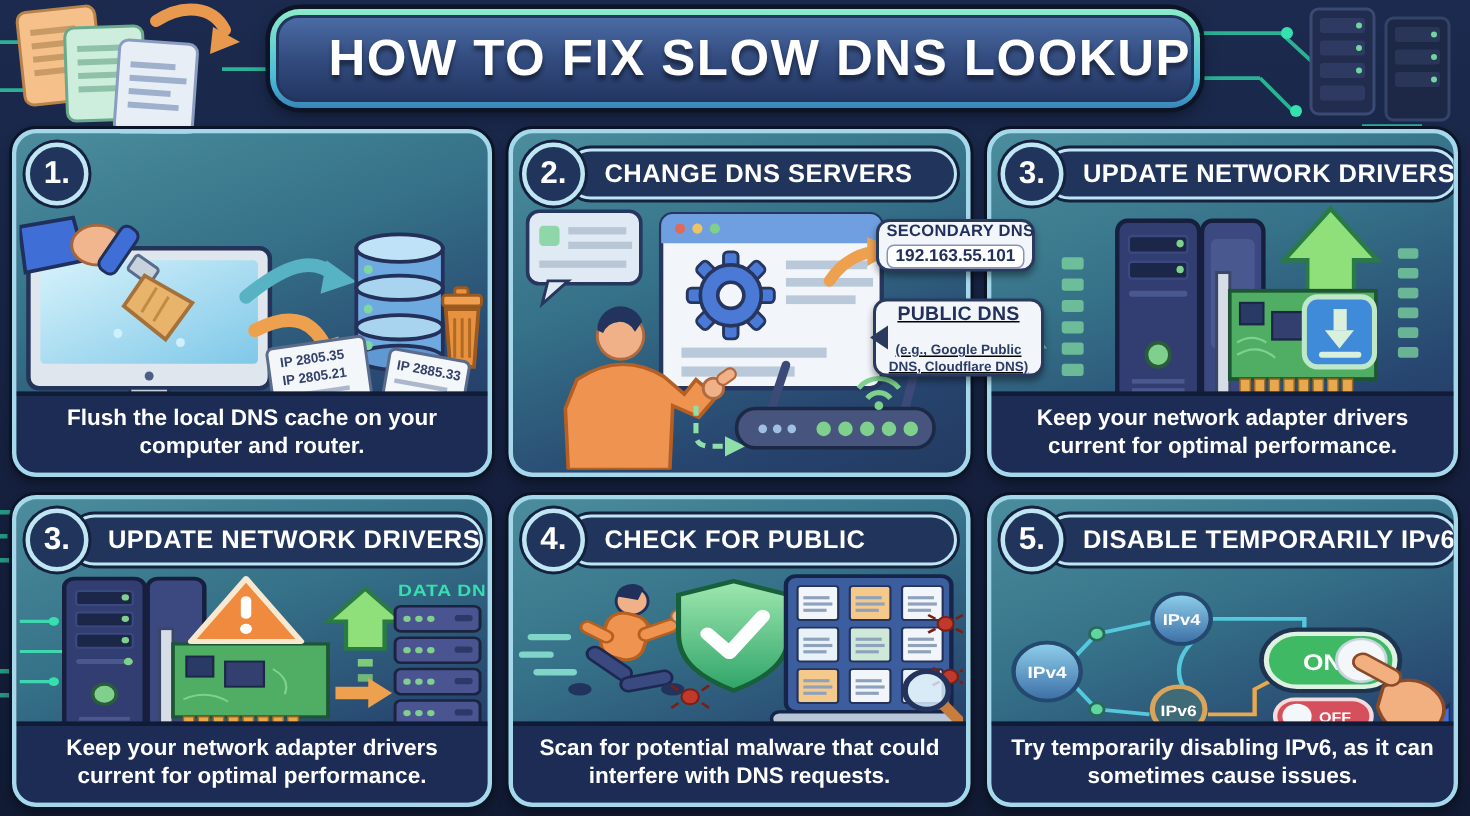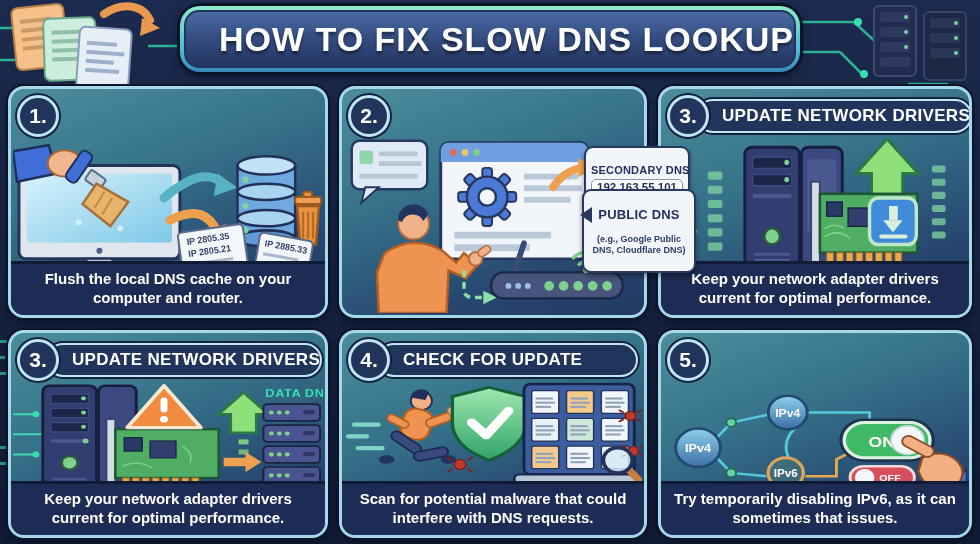--- a/index.html
+++ b/index.html
@@ -43,21 +43,21 @@
   .panel-art svg{width:100%;height:100%;display:block;}
   .panel-art.full{bottom:2px;}
   .panel-caption{position:absolute;left:0;right:0;bottom:0;z-index:3;
     background:#1d2c55;border-top:3px solid rgba(8,16,34,.6);
     color:#fff;font-weight:700;font-size:15px;line-height:1.22;text-align:center;
     padding:6px 8px 8px;box-sizing:border-box;}
 
   
   .overlay{position:absolute;inset:0;z-index:6;pointer-events:none;}
   .dns-box{position:absolute;background:#f2f6fa;border:2.5px solid #2a3a5e;
-    border-radius:9px;padding:16px 5px;text-align:center;box-sizing:border-box;
+    border-radius:9px;padding:0 5px;text-align:center;box-sizing:border-box;
     box-shadow:0 3px 5px rgba(0,0,0,.4);}
   .dns-box .t{font-weight:800;color:#22315c;font-size:12px;letter-spacing:.2px;
     white-space:nowrap;}
   .dns-box .v{margin-top:3px;background:#ffffff;border:1.5px solid #8694b8;
     border-radius:5px;font-size:12.5px;color:#22315c;padding:1px 3px;font-weight:700;
     white-space:nowrap;}
   .dns-box .n{font-weight:700;color:#2c3c66;font-size:9px;line-height:1.18;
     margin-top:12px;}
   .dns-box.public::before{content:"";position:absolute;left:-12px;top:16px;
     border:8px solid transparent;border-right:12px solid #2a3a5e;}
@@ -214,20 +214,21 @@
             <rect x="252" y="119" width="36" height="3" fill="#aab8cc"></rect>
           </g>
         </svg>
       </div>
       <footer class="panel-caption">Flush the local DNS cache on your computer and router.</footer>
     </section>
 
     <section class="panel">
       <div class="panel-header">
         <div class="num-badge">2.</div>
+        <div class="header-pill">CHANGE DNS SERVERS</div>
       </div>
       <div class="panel-art full">
         <svg viewBox="0 0 308 184" preserveAspectRatio="none">
 
           <g>
             <rect x="8" y="6" width="78" height="50" rx="8" fill="#dfeaf4" stroke="#26365e" stroke-width="2.5"></rect>
             <polygon points="22,54 36,54 18,70" fill="#dfeaf4" stroke="#26365e" stroke-width="2"></polygon>
             <rect x="16" y="16" width="14" height="14" rx="3" fill="#8fd6a8"></rect>
             <rect x="36" y="17" width="40" height="5" fill="#b8c6d6"></rect>
             <rect x="36" y="27" width="44" height="5" fill="#b8c6d6"></rect>
@@ -459,21 +460,21 @@
             </g>
           </g>
         </svg>
       </div>
       <footer class="panel-caption">Keep your network adapter drivers current for optimal performance.</footer>
     </section>
 
     <section class="panel">
       <div class="panel-header">
         <div class="num-badge">4.</div>
-        <div class="header-pill">CHECK FOR UPDATE</div>
+        <div class="header-pill">CHECK FOR PUBLIC</div>
       </div>
       <div class="panel-art">
         <svg viewBox="0 0 308 136" preserveAspectRatio="none">
           <defs>
             <linearGradient id="p5sh" x1="0" y1="0" x2="0" y2="1">
               <stop offset="0" stop-color="#9fe8b0"></stop>
                 <stop offset="1" stop-color="#2fa468"></stop>
             </linearGradient>
           </defs>
           <g fill="#7fd6c8">
@@ -562,20 +563,21 @@
             <circle cx="283" cy="97" r="15" fill="#d6eaf6" fill-opacity=".85" stroke="#24335c" stroke-width="4"></circle>
           </g>
         </svg>
       </div>
       <footer class="panel-caption">Scan for potential malware that could interfere with DNS requests.</footer>
     </section>
 
     <section class="panel">
       <div class="panel-header">
         <div class="num-badge">5.</div>
+        <div class="header-pill">DISABLE TEMPORARILY IPv6</div>
       </div>
       <div class="panel-art">
         <svg viewBox="0 0 312 136" preserveAspectRatio="none">
           <defs>
             <linearGradient id="p6n" x1="0" y1="0" x2="0" y2="1">
               <stop offset="0" stop-color="#8fd0ec"></stop>
                 <stop offset="1" stop-color="#3c6ea6"></stop>
             </linearGradient>
           </defs>
 
@@ -615,27 +617,27 @@
             <text x="222" y="122" font-size="11" font-weight="bold" fill="#ffffff">OFF</text>
           </g>
 
           <g>
             <path d="M298 120 L312 108 L312 136 L290 136 Z" fill="#3e6ed6" stroke="#20305c" stroke-width="2.5"></path>
             <path d="M266 94 q22 -12 36 4 q10 12 2 26 l-22 10 q-16 -8 -20 -24 z" fill="#f2b080" stroke="#8a4a28" stroke-width="2.5"></path>
             <rect x="244" y="74" width="36" height="13" rx="6.5" transform="rotate(32 262 80)" fill="#f2b080" stroke="#8a4a28" stroke-width="2"></rect>
           </g>
         </svg>
       </div>
-      <footer class="panel-caption">Try temporarily disabling IPv6, as it can sometimes that issues.</footer>
+      <footer class="panel-caption">Try temporarily disabling IPv6, as it can sometimes cause issues.</footer>
     </section>
   </div>
 
   <div class="overlay">
     <div class="dns-box" style="left:584px;top:146px;width:106px;">
       <div class="t" style="font-size:11px;">SECONDARY DNS</div>
       <div class="v" style="font-size:11.5px;">192.163.55.101</div>
     </div>
-    <div class="dns-box public" style="left:582px;top:189px;width:114px;">
+    <div class="dns-box public" style="left:582px;top:199px;width:114px;text-decoration:underline;">
       <div class="t" style="font-size:13px;">PUBLIC DNS</div>
       <div class="n">(e.g., Google Public DNS, Cloudflare DNS)</div>
     </div>
   </div>
 </div>
 
 </body></html>

